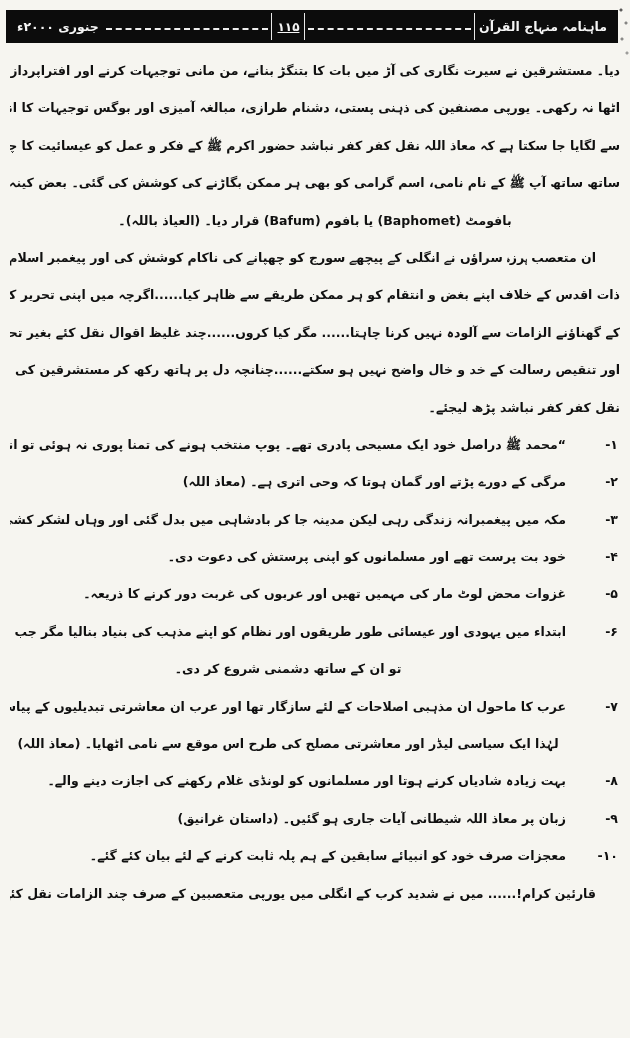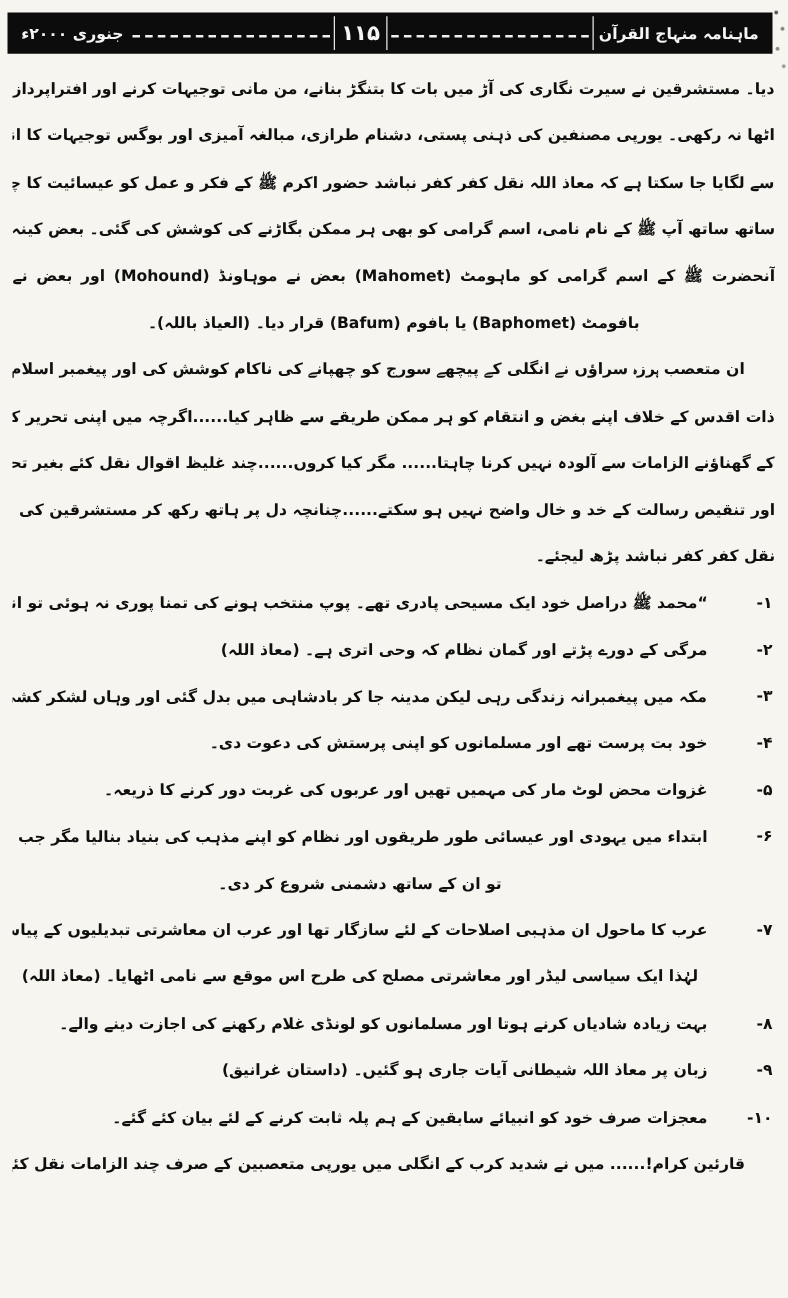--- a/index.html
+++ b/index.html
@@ -20,21 +20,21 @@
     background: #0c0c0c;
     color: #f5f5f5;
     display: flex;
     direction: rtl;
     align-items: center;
     font-size: 12.5px;
     font-weight: bold;
     padding: 0 7px;
   }
   .hdr-text { white-space: nowrap; padding: 0 4px; }
-  .hdr-num  { white-space: nowrap; padding: 0 5px; font-size: 17px; }
+  .hdr-num  { white-space: nowrap; padding: 0 5px; font-size: 12px; text-decoration: underline; }
   .hdr-dashes {
     flex: 1 1 auto;
     height: 0;
     border-top: 2px dashed #efefef;
     margin: 4px 3px 0 3px;
   }
   .vsep {
     width: 1px;
     align-self: stretch;
     margin: 3px 0;
@@ -99,41 +99,40 @@
   <span class="hdr-text">جنوری ۲۰۰۰ء</span>
 </div>
 <div class="scan-artifact"></div>
 
 <div class="content">
   <div>
       <div class="line justify">دیا۔ مستشرقین نے سیرت نگاری کی آڑ میں بات کا بتنگڑ بنانے، من مانی توجیہات کرنے اور افتراپردازی میں کوئی کسر</div>
       <div class="line justify">اٹھا نہ رکھی۔ یورپی مصنفین کی ذہنی پستی، دشنام طرازی، مبالغہ آمیزی اور بوگس توجیہات کا اندازہ صرف ایک مثال</div>
       <div class="line justify">سے لگایا جا سکتا ہے کہ معاذ اللہ نقل کفر کفر نباشد حضور اکرم ﷺ کے فکر و عمل کو عیسائیت کا چربہ قرار دینے کے</div>
       <div class="line justify">ساتھ ساتھ آپ ﷺ کے نام نامی، اسم گرامی کو بھی ہر ممکن بگاڑنے کی کوشش کی گئی۔ بعض کینہ پرور مصنفین نے</div>
-      <div class="line justify">آنحضرت ﷺ کے اسم گرامی کو ماہومٹ (Mahomet) بعض نے موہاونڈ (Mohound) اور بعض نے</div>
       <div class="line center">بافومٹ (Baphomet) یا بافوم (Bafum) قرار دیا۔ (العیاذ باللہ)۔</div>
     </div>
   <div>
       <div class="line justify indent">ان متعصب ہرزہ سراؤں نے انگلی کے پیچھے سورج کو چھپانے کی ناکام کوشش کی اور پیغمبر اسلام ﷺ کی</div>
       <div class="line justify">ذات اقدس کے خلاف اپنے بغض و انتقام کو ہر ممکن طریقے سے ظاہر کیا......اگرچہ میں اپنی تحریر کو ان بد بختوں</div>
       <div class="line justify">کے گھناؤنے الزامات سے آلودہ نہیں کرنا چاہتا...... مگر کیا کروں......چند غلیظ اقوال نقل کئے بغیر تحریک استشراق</div>
       <div class="line justify">اور تنقیص رسالت کے خد و خال واضح نہیں ہو سکتے......چنانچہ دل پر ہاتھ رکھ کر مستشرقین کی چند ہفوات بطور</div>
       <div class="line right">نقل کفر کفر نباشد پڑھ لیجئے۔</div>
     </div>
   <div>
       <div class="item">
         <div class="num">۱-</div>
         <div class="item-lines">
           <div class="line justify">“محمد ﷺ دراصل خود ایک مسیحی پادری تھے۔ پوپ منتخب ہونے کی تمنا پوری نہ ہوئی تو انتقاماً کلیسا سے اپنا</div>
         </div>
       </div>
       <div class="item">
         <div class="num">۲-</div>
         <div class="item-lines">
-          <div class="line right">مرگی کے دورے پڑتے اور گمان نظام کہ وحی اتری ہے۔ (معاذ اللہ)</div>
+          <div class="line right">مرگی کے دورے پڑتے اور گمان ہوتا کہ وحی اتری ہے۔ (معاذ اللہ)</div>
         </div>
       </div>
       <div class="item">
         <div class="num">۳-</div>
         <div class="item-lines">
           <div class="line justify">مکہ میں پیغمبرانہ زندگی رہی لیکن مدینہ جا کر بادشاہی میں بدل گئی اور وہاں لشکر کشی، انتقام اور خونریزی کا</div>
         </div>
       </div>
       <div class="item">
         <div class="num">۴-</div>

